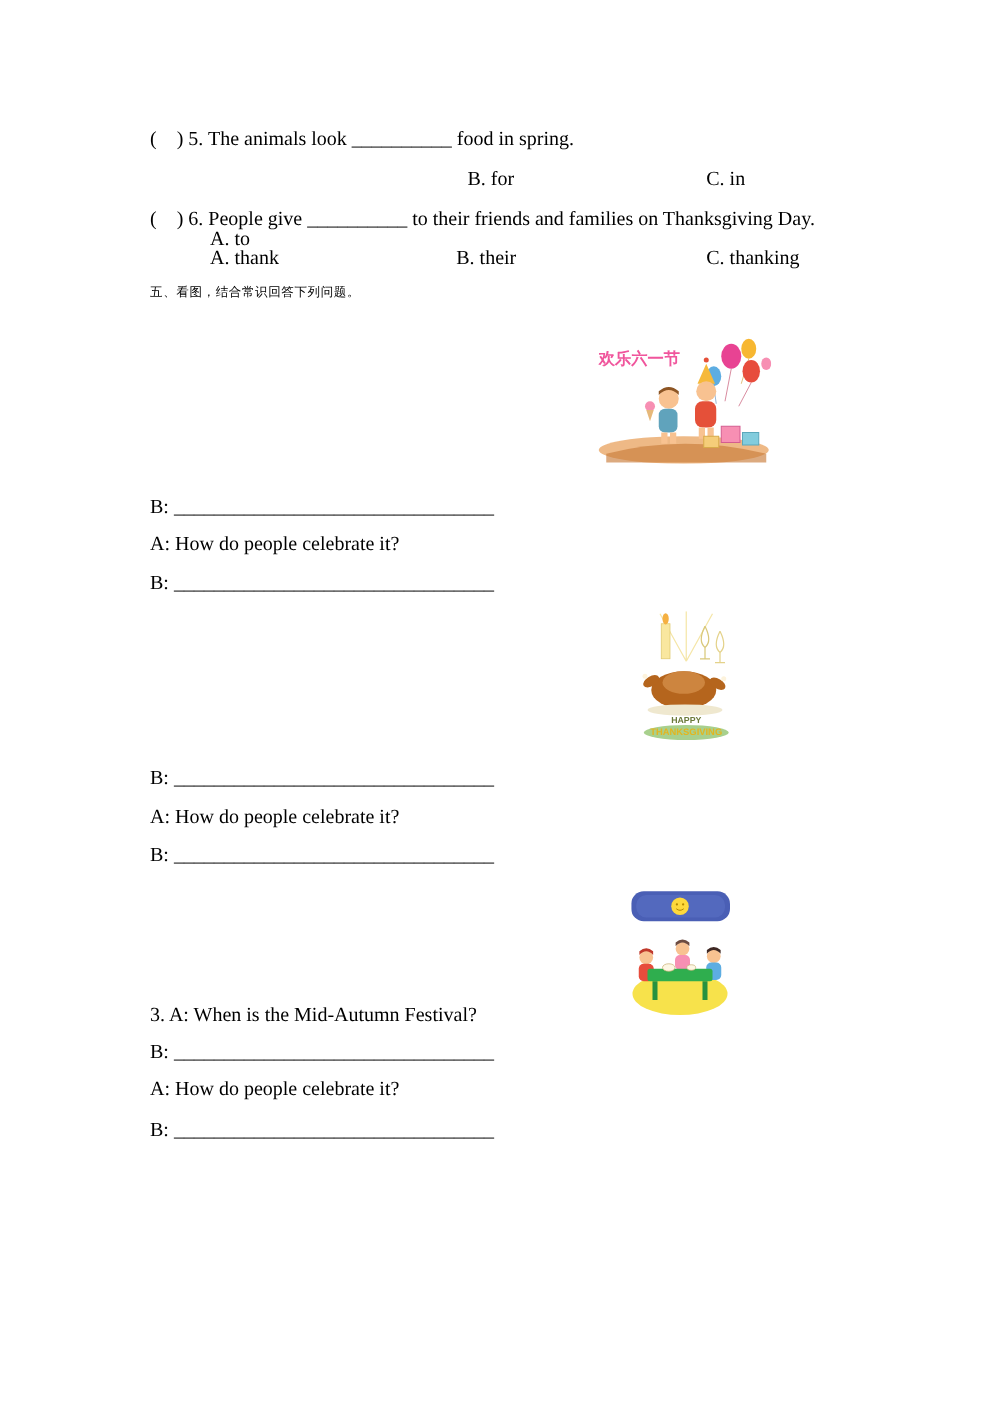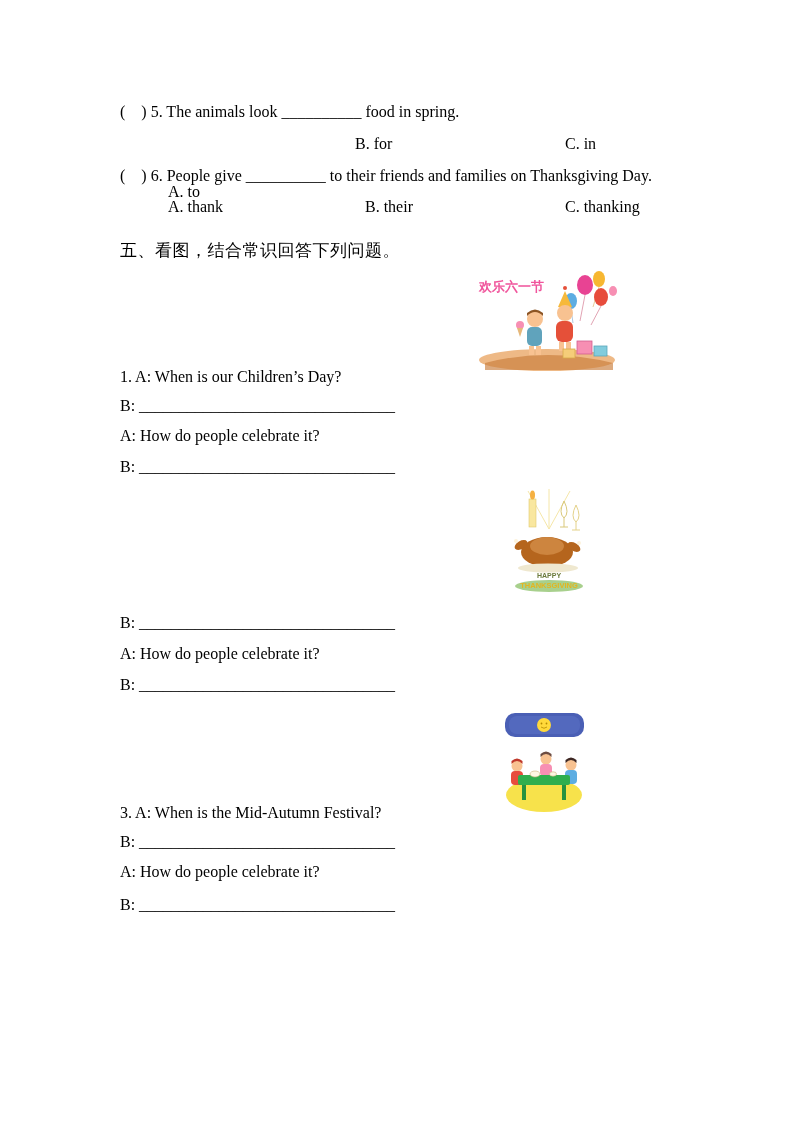--- a/index.html
+++ b/index.html
@@ -15,32 +15,32 @@
     background: #ffffff;
     overflow: hidden;
   }
   .line {
     position: absolute;
     font-size: 16px;
     line-height: 1.25;
     white-space: pre;
     color: #000;
   }
-  .cn { font-size: 17px; letter-spacing: 0.5px; margin-top: 11px; }
+  .cn { font-size: 10px; letter-spacing: 0.5px; }
   .illus { position: absolute; margin-left: 44px; }
   .illus svg { display: block; }
 </style>
 </head>
 <body>
 
 <div class="page">
 
   <div class="line" style="left:120px; top:102px;">(　) 5. The animals look __________ food in spring.</div>
   <div class="line" style="left:168px; top:134px;margin-top:48px;">A. to</div>
-  <div class="line" style="left:355px; top:134px;text-align:center;">B. for</div>
+  <div class="line" style="left:374px; top:134px;text-align:center;">B. for</div>
   <div class="line" style="left:565px; top:134px;">C. in</div>
 
   <div class="line" style="left:120px; top:166px;">(　) 6. People give __________ to their friends and families on Thanksgiving Day.</div>
   <div class="line" style="left:168px; top:197px;">A. thank</div>
   <div class="line" style="left:365px; top:197px;">B. their</div>
   <div class="line" style="left:565px; top:197px;">C. thanking</div>
 
   <div class="line cn" style="left:120px; top:229px;">五、看图，结合常识回答下列问题。</div>
 
   <div class="illus" style="left:429px; top:267px; width:144px; height:104px;">
@@ -69,21 +69,20 @@
       <rect x="83" y="54" width="17" height="21" rx="6" fill="#e55039"></rect>
       <rect x="86" y="75" width="5" height="9" fill="#f8c291"></rect>
       <rect x="93" y="75" width="5" height="9" fill="#f8c291"></rect>
       <rect x="104" y="74" width="15" height="13" fill="#f78fb3" stroke="#d35d90" stroke-width="0.8"></rect>
       <rect x="121" y="79" width="13" height="10" fill="#82ccdd" stroke="#5aa7bb" stroke-width="0.8"></rect>
       <rect x="90" y="82" width="12" height="9" fill="#f5cd79" stroke="#d8ab4a" stroke-width="0.8"></rect>
       <text x="6" y="24" font-size="13" fill="#f0559c" font-family="Liberation Sans, sans-serif" font-weight="bold">欢乐六一节</text>
     </svg>
   </div>
 
-  <div class="line" style="left:120px; top:367px;">1. A: When is our Children’s Day?</div>
   <div class="line" style="left:120px; top:396px;">B: ________________________________</div>
   <div class="line" style="left:120px; top:426px;">A: How do people celebrate it?</div>
   <div class="line" style="left:120px; top:457px;">B: ________________________________</div>
 
   <div class="illus" style="left:464px; top:489px; width:82px; height:106px;">
     <svg width="82" height="106" viewBox="0 0 82 106">
       <path d="M41 40 L 20 2 M41 40 L 41 0 M41 40 L 62 2" stroke="#f5e6a8" stroke-width="1" fill="none"></path>
       <rect x="21" y="10" width="7" height="28" fill="#f9e79f" stroke="#e0c96f" stroke-width="0.6"></rect>
       <ellipse cx="24.5" cy="6" rx="2.5" ry="4.5" fill="#f5b041"></ellipse>
       <path d="M56 12 q 6 12 0 17 q -6 -5 0 -17 M56 29 v 9 M52 38 h 8" stroke="#d9c87a" stroke-width="1" fill="none"></path>

